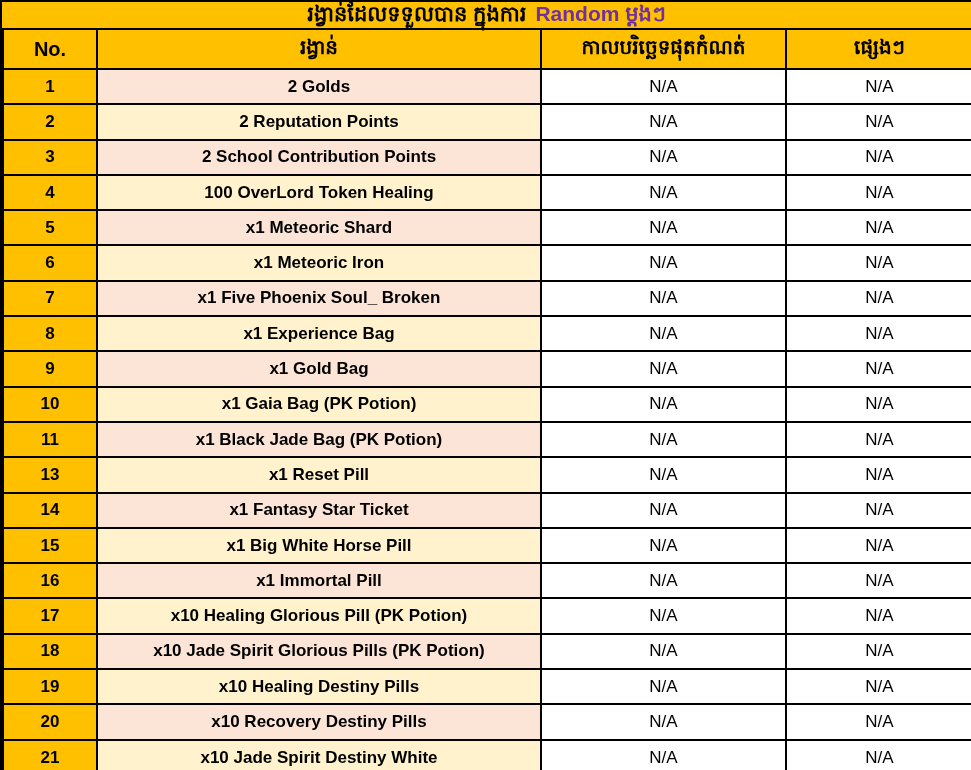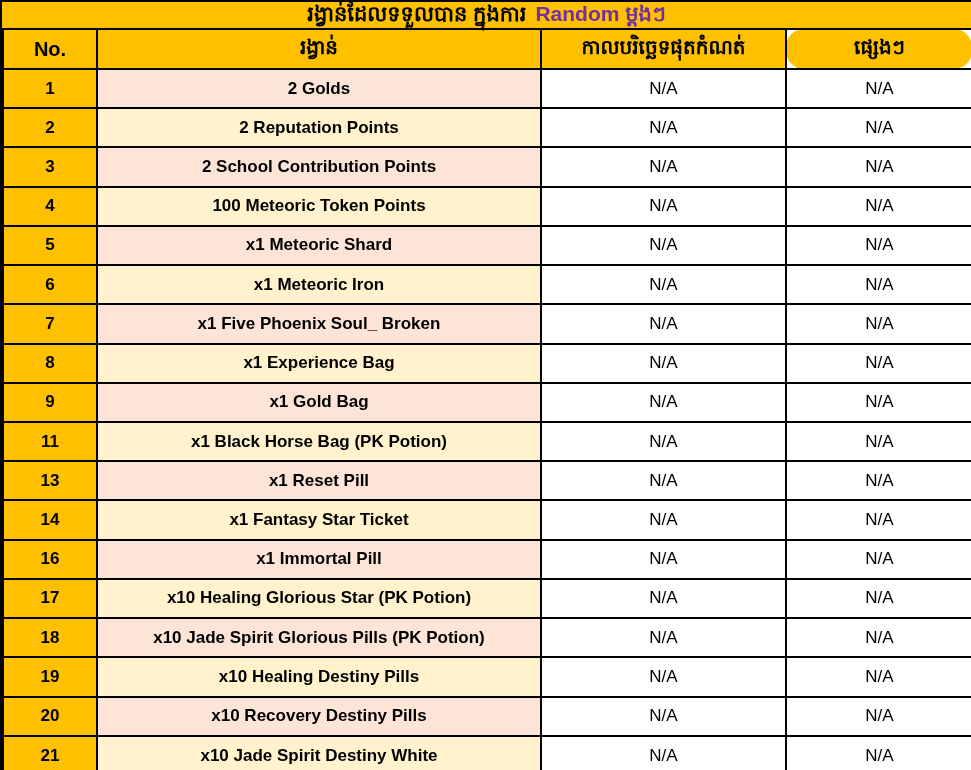--- a/index.html
+++ b/index.html
@@ -48,21 +48,21 @@
   col.c-date  { width: 245px; }
   col.c-other { width: 186px; }
   th, td {
     border: 2px solid var(--border-color);
     text-align: center;
     vertical-align: middle;
     padding: 0 4px;
     overflow: hidden;
     white-space: nowrap;
   }
-  th:last-child, td:last-child { border-right: none; border-radius: 18px; }
+  th:last-child, td:last-child { border-right: none; }
   thead th {
     background: var(--header-bg);
     height: 40px;
     font-size: 20px;
     font-weight: 700;
     color: #000;
   }
   tbody td { font-size: 17px; color: #000; background: var(--cell-bg); }
   tbody tr { height: 32px; }
   tbody tr:last-child td { border-bottom: none; }
@@ -114,21 +114,21 @@
     <td class="na-cell">N/A</td>
   </tr>
         <tr>
     <td class="no-cell">3</td>
     <td class="prize-cell">2 School Contribution Points</td>
     <td class="na-cell">N/A</td>
     <td class="na-cell">N/A</td>
   </tr>
         <tr>
     <td class="no-cell">4</td>
-    <td class="prize-cell">100 Meteoric Token Points</td>
+    <td class="prize-cell">100 OverLord Token Healing</td>
     <td class="na-cell">N/A</td>
     <td class="na-cell">N/A</td>
   </tr>
         <tr>
     <td class="no-cell">5</td>
     <td class="prize-cell">x1 Meteoric Shard</td>
     <td class="na-cell">N/A</td>
     <td class="na-cell">N/A</td>
   </tr>
         <tr>
@@ -149,46 +149,58 @@
     <td class="na-cell">N/A</td>
     <td class="na-cell">N/A</td>
   </tr>
         <tr>
     <td class="no-cell">9</td>
     <td class="prize-cell">x1 Gold Bag</td>
     <td class="na-cell">N/A</td>
     <td class="na-cell">N/A</td>
   </tr>
         <tr>
+    <td class="no-cell">10</td>
+    <td class="prize-cell">x1 Gaia Bag (PK Potion)</td>
+    <td class="na-cell">N/A</td>
+    <td class="na-cell">N/A</td>
+  </tr>
+        <tr>
     <td class="no-cell">11</td>
-    <td class="prize-cell">x1 Black Horse Bag (PK Potion)</td>
+    <td class="prize-cell">x1 Black Jade Bag (PK Potion)</td>
     <td class="na-cell">N/A</td>
     <td class="na-cell">N/A</td>
   </tr>
         <tr>
     <td class="no-cell">13</td>
     <td class="prize-cell">x1 Reset Pill</td>
     <td class="na-cell">N/A</td>
     <td class="na-cell">N/A</td>
   </tr>
         <tr>
     <td class="no-cell">14</td>
     <td class="prize-cell">x1 Fantasy Star Ticket</td>
     <td class="na-cell">N/A</td>
     <td class="na-cell">N/A</td>
   </tr>
         <tr>
+    <td class="no-cell">15</td>
+    <td class="prize-cell">x1 Big White Horse Pill</td>
+    <td class="na-cell">N/A</td>
+    <td class="na-cell">N/A</td>
+  </tr>
+        <tr>
     <td class="no-cell">16</td>
     <td class="prize-cell">x1 Immortal Pill</td>
     <td class="na-cell">N/A</td>
     <td class="na-cell">N/A</td>
   </tr>
         <tr>
     <td class="no-cell">17</td>
-    <td class="prize-cell">x10 Healing Glorious Star (PK Potion)</td>
+    <td class="prize-cell">x10 Healing Glorious Pill (PK Potion)</td>
     <td class="na-cell">N/A</td>
     <td class="na-cell">N/A</td>
   </tr>
         <tr>
     <td class="no-cell">18</td>
     <td class="prize-cell">x10 Jade Spirit Glorious Pills (PK Potion)</td>
     <td class="na-cell">N/A</td>
     <td class="na-cell">N/A</td>
   </tr>
         <tr>

